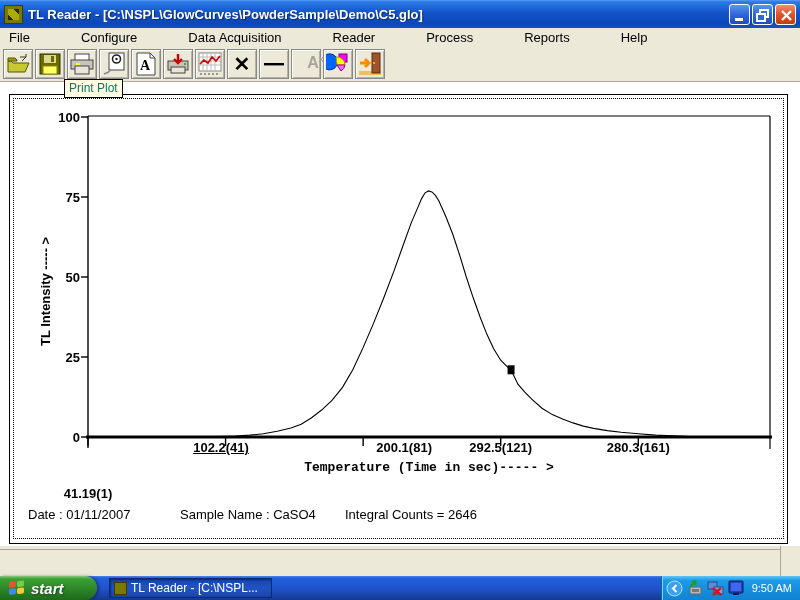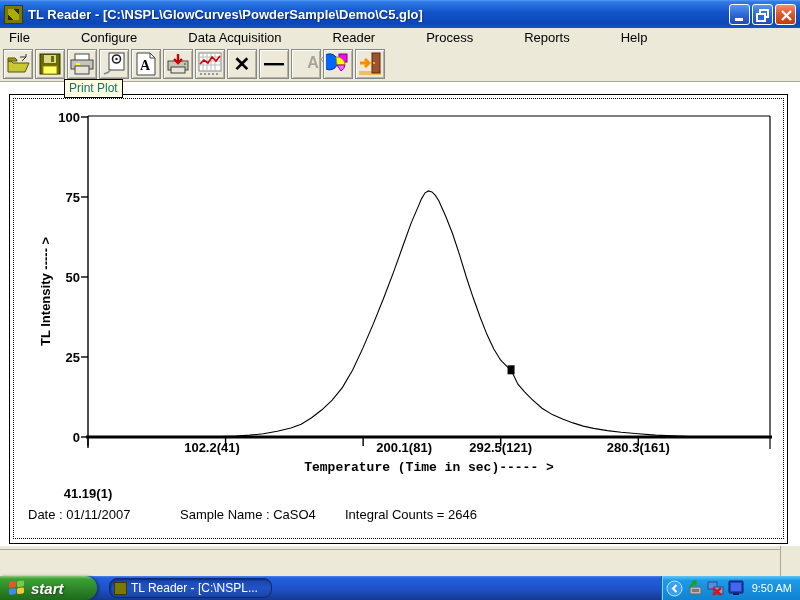--- a/index.html
+++ b/index.html
@@ -78,21 +78,21 @@
 
   
   #taskbar { position:absolute; left:0; top:576px; width:800px; height:24px;
     background:linear-gradient(180deg,#4F85F0 0%,#2460DD 8%,#1F51C8 55%,#16398F 100%);
     display:flex; align-items:center; }
   #start-btn { height:24px; width:97px; border-radius:0 12px 12px 0;
     background:linear-gradient(180deg,#8CC97E 0%,#3BA233 12%,#2D8528 55%,#1E6A1B 100%);
     box-shadow:2px 0 3px rgba(0,0,0,.35); display:flex; align-items:center; padding-left:8px; }
   #start-label { color:#fff; font-weight:bold; font-style:italic; font-size:15px;
     margin-left:6px; text-shadow:1px 1px 2px #1a4a18; }
-  #task-btn { margin-left:12px; width:163px; height:20px; border-radius:8px;
+  #task-btn { margin-left:12px; width:163px; height:20px; border-radius:0;
     background:linear-gradient(180deg,#1B44A8 0%,#2153C4 50%,#1B44A8 100%);
     border:1px solid #0D2B72; box-shadow:inset 1px 1px 2px #0D2B72;
     display:flex; align-items:center; padding:0 4px; }
   #task-icon { width:13px; height:13px; background:#7A7A00; border:1px solid #3c3c00;
     margin-right:4px; flex:none; }
   #task-label { color:#fff; font-size:12px; white-space:nowrap; overflow:hidden; }
   #tray { margin-left:auto; height:24px; display:flex; align-items:center; padding:0 8px 0 4px;
     background:linear-gradient(180deg,#5FC4F5 0%,#1D9BE8 18%,#1182D2 100%);
     border-left:1px solid #0E65A8; box-shadow:inset 1px 0 0 #7fd4ff; }
   .tray-ico { margin-right:4px; display:block; }
@@ -245,21 +245,21 @@
 
     <div id="chart-labels">
       <div id="x-axis-title">Temperature (Time in sec)----- &gt;</div>
       <div id="y-axis-title">TL Intensity  ----- &gt;</div>
     <div class="ytick-label" style="top: 429px;">0</div>
         <div class="ytick-label" style="top: 349px;">25</div>
         <div class="ytick-label" style="top: 269px;">50</div>
         <div class="ytick-label" style="top: 189px;">75</div>
         <div class="ytick-label" style="top: 109px;">100</div>
         <div class="xtick-label" style="left: 88px; margin-top: 46px;">41.19(1)</div>
-        <div class="xtick-label" style="left: 212px;">102.2(41)</div>
+        <div class="xtick-label" style="left: 221px; text-decoration: underline;">102.2(41)</div>
         <div class="xtick-label" style="left: 363.152px; margin-left: 41px;">200.1(81)</div>
         <div class="xtick-label" style="left: 500.727px;">292.5(121)</div>
         <div class="xtick-label" style="left: 638.303px;">280.3(161)</div>
       </div>
 
     <div class="footer-text" id="footer-date">Date : 01/11/2007</div>
     <div class="footer-text" id="footer-sample">Sample Name : CaSO4</div>
     <div class="footer-text" id="footer-counts">Integral Counts = 2646</div>
   </div>
 

